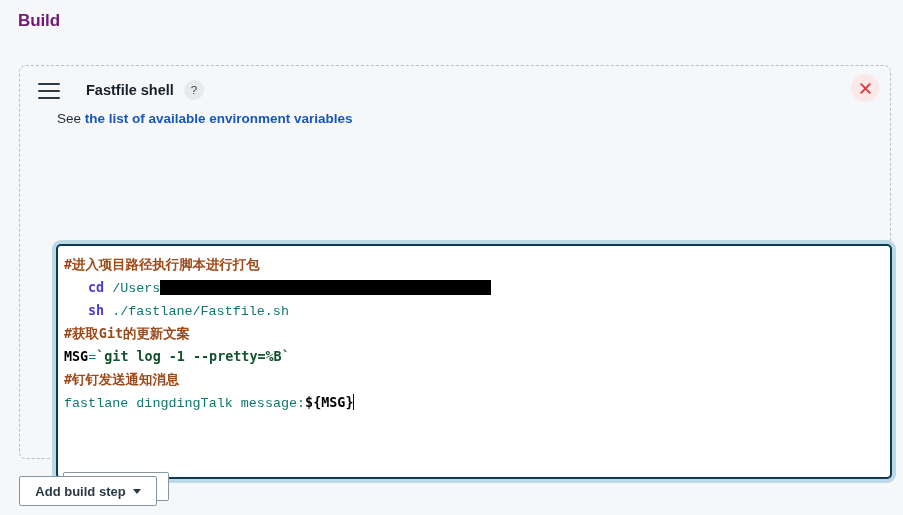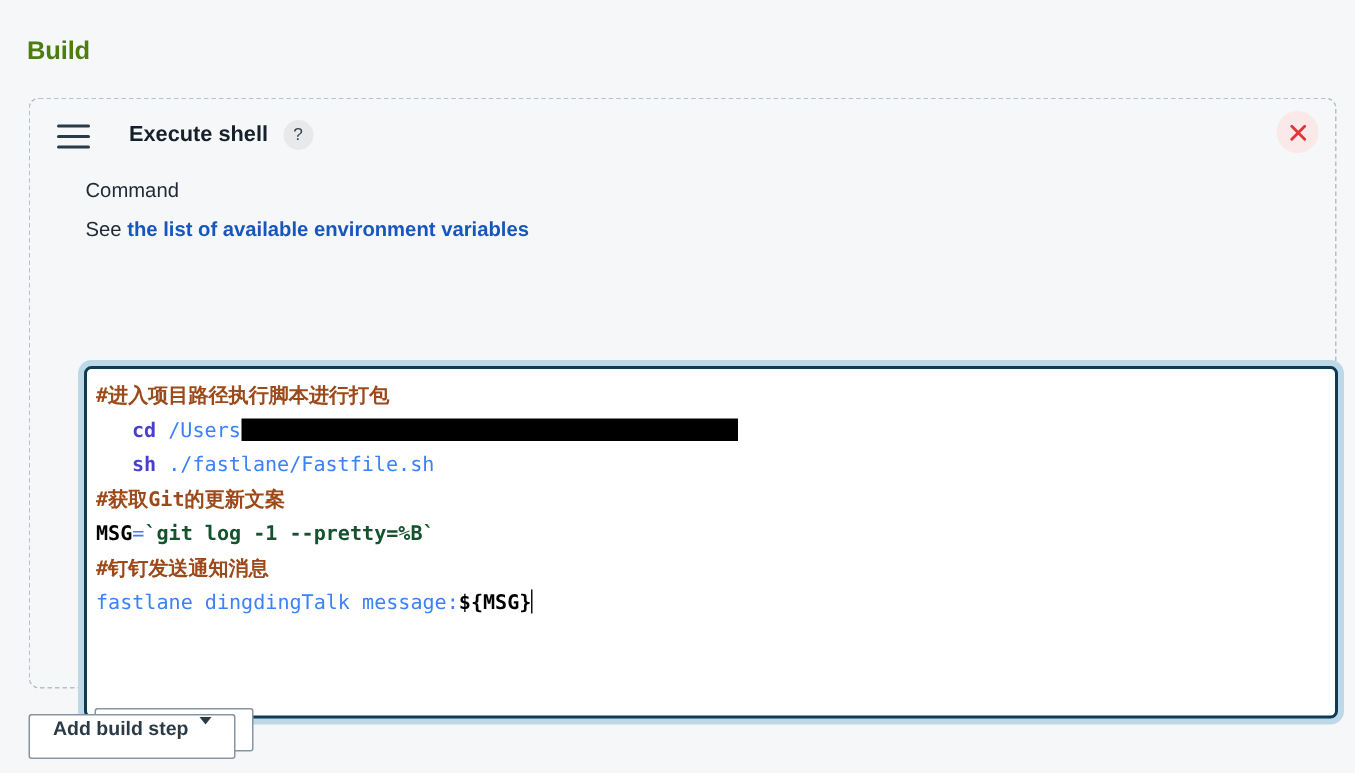--- a/index.html
+++ b/index.html
@@ -12,22 +12,22 @@
     height: 515px;
     background: #f6f7f8;
     font-family: "Liberation Sans", sans-serif;
     color: #1f2a36;
     overflow: hidden;
   }
 
   .page-title {
     font-size: 17px;
     font-weight: bold;
-    color: #4d7c0f;
-    padding: 24px 0 0 18px;
+    color: #701a75;
+    padding: 11px 0 0 18px;
     letter-spacing: -0.1px;
   }
 
   
   .step-card {
     position: absolute;
     left: 19px;
     top: 65px;
     width: 872px;
     height: 394px;
@@ -136,21 +136,21 @@
     line-height: 23px;
     padding: 7px 0 0 6px;
     white-space: pre;
     color: #3b3b3b;
   }
   .code .row { height: 23px; }
   .tok-comment { color: #9c4a1a; font-weight: bold; }
   .tok-kw      { color: #4b3ecf; font-weight: bold; margin-left: 24px; }
   .tok-var     { color: #000000; font-weight: bold; }
   .tok-str     { color: #14532d; font-weight: bold; }
-  .tok-plain   { color: #3b82f6; }
+  .tok-plain   { color: #0f766e; font-family: Liberation Mono, monospace; }
   .redact {
     display: inline-block;
     background: #000000;
     height: 15px;
     width: 331px;
     vertical-align: -3px;
   }
   .caret {
     display: inline-block;
     width: 1px;
@@ -163,20 +163,21 @@
   .btn {
     font-family: "Liberation Sans", sans-serif;
     font-size: 13px;
     font-weight: bold;
     color: #2a3a47;
     background: #ffffff;
     border: 1px solid #8795a1;
     border-radius: 2px;
     cursor: pointer;
     display: inline-flex;
+    align-items: center;
     justify-content: center;
   }
   .btn-advanced {
     position: absolute;
     left: 43px;
     top: 406px;
     width: 106px;
     height: 29px;
   }
   .btn-add-step {
@@ -201,31 +202,30 @@
 <div class="page-title">Build</div>
 
 <div class="step-card">
 
   <div class="step-header">
     <span class="drag-handle">
       <i></i>
         <i></i>
         <i></i>
     </span>
-    <span class="step-title">Execute shell</span>
+    <span class="step-title">Fastfile shell</span>
     <span class="help-badge">?</span>
 
     <button class="close-btn">
       <svg width="11" height="11" viewBox="0 0 11 11">
         <path d="M1.2 1.2 L9.8 9.8 M9.8 1.2 L1.2 9.8" stroke="#e0373b" stroke-width="1.9" stroke-linecap="round"></path>
       </svg>
     </button>
   </div>
 
-  <div class="field-label">Command</div>
 
   <div class="help-line"><span>See </span><a>the list of available environment variables</a></div>
 
   <div class="editor-wrap">
     <div class="code" id="code-area"><div class="row"><span class="tok-comment">#进入项目路径执行脚本进行打包</span></div><div class="row"><span class="tok-kw">cd</span><span class="tok-plain"> /Users</span><span class="redact"></span></div><div class="row"><span class="tok-kw">sh</span><span class="tok-plain"> ./fastlane/Fastfile.sh</span></div><div class="row"><span class="tok-comment">#获取Git的更新文案</span></div><div class="row"><span class="tok-var">MSG</span><span class="tok-plain">=</span><span class="tok-str">`git log -1 --pretty=%B`</span></div><div class="row"><span class="tok-comment">#钉钉发送通知消息</span></div><div class="row"><span class="tok-plain">fastlane dingdingTalk message:</span><span class="tok-var">${MSG}</span><span class="caret"></span></div></div>
   </div>
 
   <button class="btn btn-advanced">Advanced...</button>
 </div>
 

